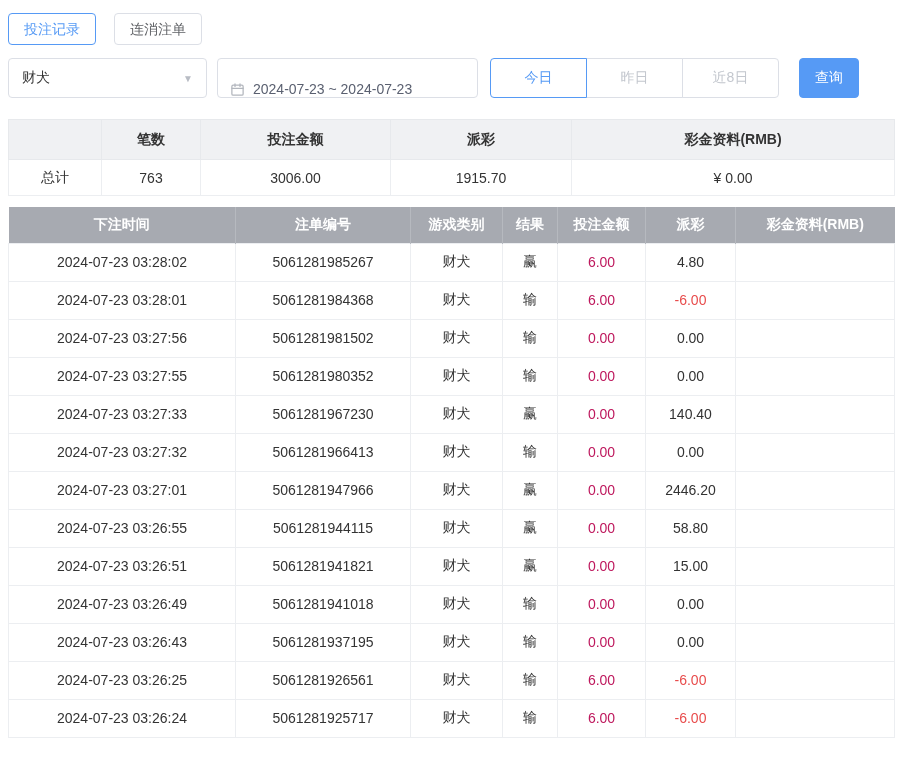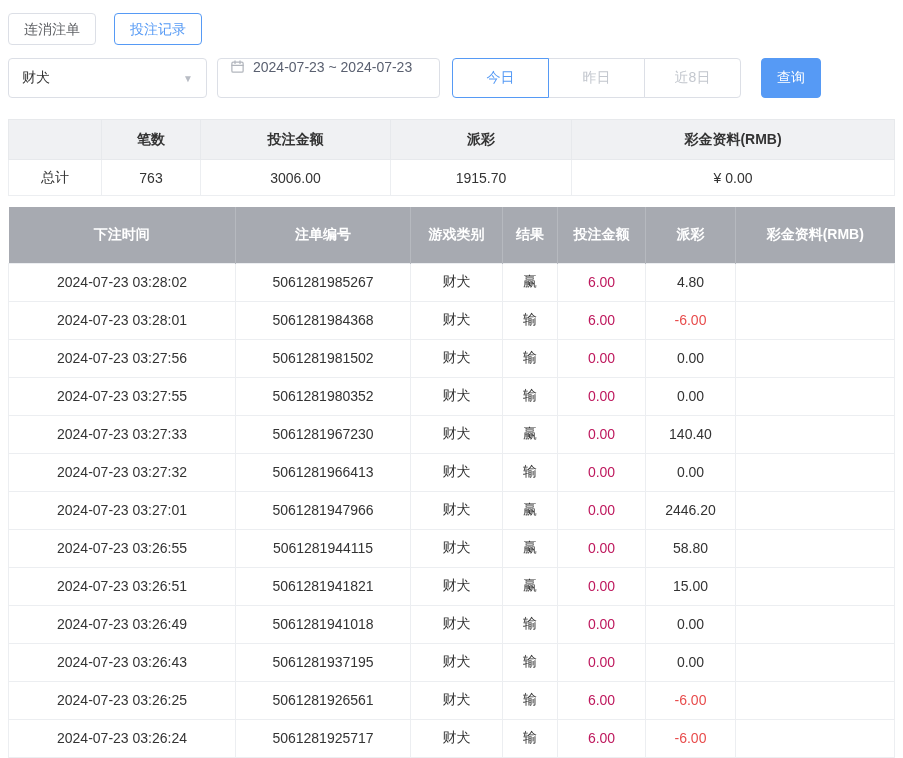--- a/index.html
+++ b/index.html
@@ -21,22 +21,22 @@
 
   
   .filters-row { display: flex; align-items: center; margin-bottom: 21px; }
   .select {
     width: 199px; height: 40px; border: 1px solid #dcdfe6; border-radius: 4px;
     display: flex; align-items: center; justify-content: space-between;
     padding: 0 13px; cursor: pointer; background: #fff;
   }
   .select .arrow { color: #b8bcc4; font-size: 10px; }
   .date-picker {
-    width: 223px; height: 40px; border: 1px solid #dcdfe6; border-radius: 4px;
-    display: flex; align-items: flex-start; gap: 8px; padding: 0 12px;
+    width: 261px; height: 40px; border: 1px solid #dcdfe6; border-radius: 4px;
+    display: flex; align-items: flex-end; gap: 8px; padding: 0 12px;
     margin-left: 10px; cursor: pointer; color: #5a6070; background: #fff;
   }
   .cal-icon { display: flex; align-items: center; }
   .btn-group { display: flex; margin-left: 12px; }
   .qbtn {
     width: 97px; height: 40px; background: #fff; border: 1px solid #dcdfe6;
     color: #c3c7ce; font-size: 14px; cursor: pointer; margin-left: -1px;
     font-family: inherit; padding: 0;
   }
   .qbtn:first-child { border-radius: 4px 0 0 4px; margin-left: 0; }
@@ -53,39 +53,39 @@
   .summary-table { margin-bottom: 11px; padding-left: 14px; }
   .summary-table th {
     background: #f0f1f3; height: 40px; font-weight: 700; font-size: 14px;
     border: 1px solid #e7e9ec; text-align: center;
   }
   .summary-table td {
     height: 36px; text-align: center; border: 1px solid #eceef1; background: #fff;
   }
 
   .data-table thead th {
-    background: #a7aab1; color: #fff; height: 56px; font-weight: 700;
+    background: #a7aab1; color: #fff; height: 36px; font-weight: 700;
     font-size: 14px; border-right: 1px solid #b6b9bf; text-align: center;
   }
   .data-table thead th:last-child { border-right: none; }
   .data-table tbody td {
     height: 38px; text-align: center; border: 1px solid #eceef1;
     font-size: 14px; padding: 0; background: #fff;
   }
   .bet-link { color: #be185d; cursor: pointer; text-align: right; }
   td.negative { color: #e84c4c; }
 </style>
 </head>
 <body>
 
 <div class="page">
 
   <div class="tabs-row">
+    <div class="tab active">投注记录</div>
     <div class="tab">连消注单</div>
-    <div class="tab active">投注记录</div>
   </div>
 
   <div class="filters-row">
     <div class="select">
       <span>财犬</span>
       <span class="arrow">▼</span>
     </div>
 
     <div class="date-picker">
       <span class="cal-icon">

